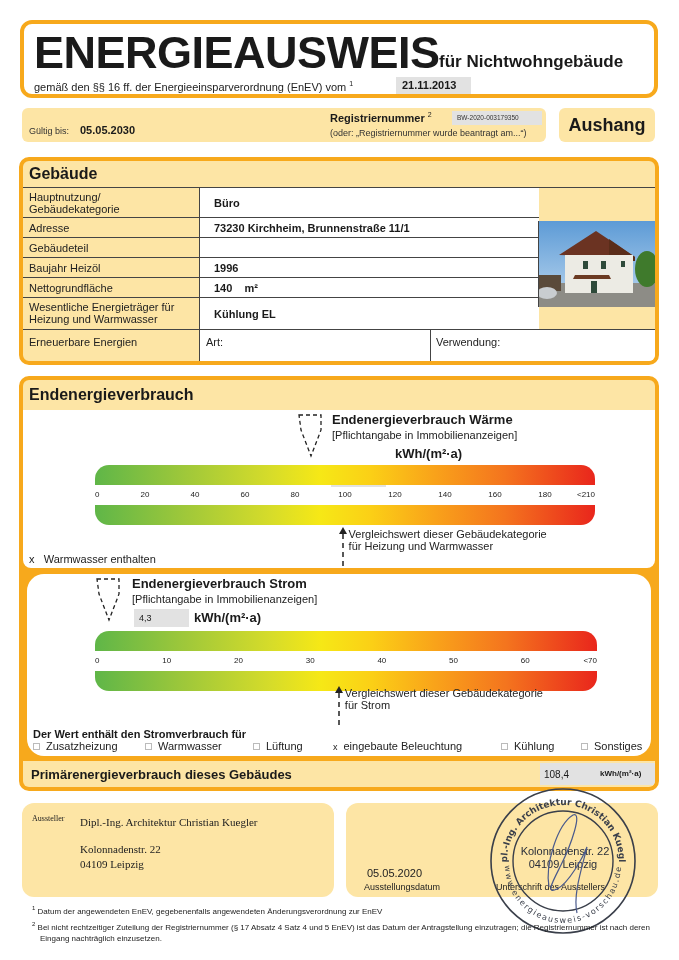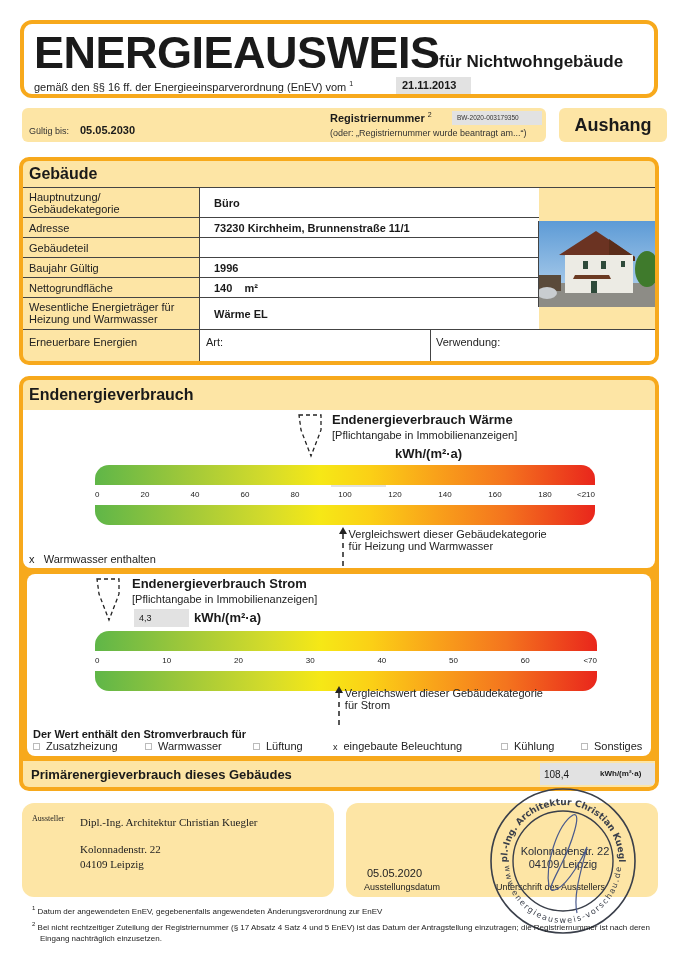--- a/index.html
+++ b/index.html
@@ -17,37 +17,37 @@
   #enev-date { left: 372px; top: 53px; width: 75px; height: 17px; background: #e2e2e2; font-size: 11px; font-weight: bold; padding: 2px 0 0 6px; }
 
   
   #validity-bar { left: 22px; top: 108px; width: 524px; height: 34px; background: #fde5a5; border-radius: 6px; }
   #valid-label { left: 7px; top: 18px; font-size: 9px; color: #333; }
   #valid-date { left: 58px; top: 16px; font-size: 11px; font-weight: bold; }
   #reg-label { left: 308px; top: 3px; font-size: 11px; font-weight: bold; }
   #reg-label sup { font-size: 7px; font-weight: normal; }
   #reg-number { left: 430px; top: 3px; width: 90px; height: 14px; background: #e2e2e2; font-size: 6.5px; padding: 3px 0 0 5px; color: #333; }
   #reg-note { left: 308px; top: 20px; font-size: 9px; color: #333; }
-  #aushang { left: 559px; top: 108px; width: 108px; height: 34px; background: #fde5a5; border-radius: 6px; font-size: 18px; font-weight: bold; text-align: center; line-height: 34px; }
+  #aushang { left: 559px; top: 108px; width: 96px; height: 34px; background: #fde5a5; border-radius: 6px; font-size: 18px; font-weight: bold; text-align: center; line-height: 34px; }
 
   
   #gebaeude { left: 19px; top: 157px; width: 640px; height: 208px; border: 4px solid #f7a91c; border-radius: 10px; background: #fde5a5; overflow: hidden; }
   #geb-title { left: 6px; top: 4px; font-size: 16px; font-weight: bold; }
   .geb-row { position: absolute; left: 0; height: 20px; border-top: 1.5px solid #444; font-size: 11px; }
   .geb-label { position: absolute; left: 6px; color: #222; line-height: 12px; }
   .geb-value-cell { position: absolute; left: 176px; width: 340px; background: #fff; border-left: 1.5px solid #444; }
   .geb-value { position: absolute; left: 14px; font-weight: bold; font-size: 11px; }
   #geb-photo { left: 515px; top: 60px; width: 118px; height: 86px; border-left: 1.5px solid #444; overflow: hidden; }
 
   
   #endenergie { left: 19px; top: 376px; width: 640px; height: 415px; border: 4px solid #f7a91c; border-radius: 10px; background: #f7a91c; overflow: hidden; }
   #ee-header { left: 0; top: 0; width: 632px; height: 30px; background: #fde5a5; }
   #ee-title { left: 6px; top: 6px; font-size: 16px; font-weight: bold; }
   #waerme-panel { left: 0; top: 30px; width: 632px; height: 158px; background: #fff; border-radius: 0 0 8px 8px; }
-  #strom-panel { left: 4px; top: 194px; width: 624px; height: 182px; background: #fff; border-radius: 8px; }
+  #strom-panel { left: 4px; top: 194px; width: 624px; height: 182px; background: #fff; border-radius: 17px; }
   #primaer-bar { left: 0; top: 381px; width: 632px; height: 26px; background: #fde5a5; }
 
   .scale-bar { position: absolute; height: 20px; background: linear-gradient(to right, #5fb648 0%, #9fc83a 18%, #d6dc2a 35%, #f6e816 45%, #fbd016 55%, #f9a21a 68%, #f4741e 82%, #e9261c 100%); }
   .scale-bar.top { border-radius: 14px 14px 0 0; }
   .scale-bar.bottom { border-radius: 0 0 14px 14px; }
   .tick { position: absolute; font-size: 8px; color: #222; transform: translateX(-50%); }
 
   .meas-title { font-size: 13px; font-weight: bold; }
   .meas-sub { font-size: 11px; color: #222; }
   .meas-valbox { background: #e2e2e2; font-size: 9px; padding: 4px 0 0 5px; height: 18px; }
@@ -99,36 +99,36 @@
       <div class="geb-value" style="top:4px;">73230 Kirchheim, Brunnenstraße 11/1</div>
     </div>
   </div>
   <div class="geb-row" style="top:76px;width:516px;">
     <div class="geb-label" style="top:4px;">Gebäudeteil</div>
     <div class="geb-value-cell" style="top:0;height:20px;">
       <div class="geb-value" style="top:4px;"></div>
     </div>
   </div>
   <div class="geb-row" style="top:96px;width:516px;">
-    <div class="geb-label" style="top:4px;">Baujahr Gültig</div>
+    <div class="geb-label" style="top:4px;">Baujahr Heizöl</div>
     <div class="geb-value-cell" style="top:0;height:20px;">
       <div class="geb-value" style="top:4px;">1996</div>
     </div>
   </div>
   <div class="geb-row" style="top:116px;width:516px;">
     <div class="geb-label" style="top:4px;">Nettogrundfläche</div>
     <div class="geb-value-cell" style="top:0;height:20px;">
       <div class="geb-value" style="top:4px;"><span>140</span>&nbsp;&nbsp;&nbsp;&nbsp;<span>m²</span></div>
     </div>
   </div>
   <div class="geb-row" style="top:136px;width:571px;height:32px;">
     <div class="geb-label" style="top:3px;white-space:pre-line;">Wesentliche Energieträger für
 Heizung und Warmwasser</div>
     <div class="geb-value-cell" style="top:0;height:32px;width:340px;">
-      <div class="geb-value" style="top:10px;">Wärme EL</div>
+      <div class="geb-value" style="top:10px;">Kühlung EL</div>
     </div>
   </div>
   <div class="geb-row" style="top:168px;width:632px;height:32px;">
     <div class="geb-label" style="top:6px;">Erneuerbare Energien</div>
     <div class="geb-value-cell" style="top:0;height:32px;width:456px;">
       <div style="position:absolute;left:6px;top:6px;font-size:11px;color:#222;">Art:</div>
       <div style="position:absolute;left:230px;top:0;height:32px;border-left:1.5px solid #444;"></div>
       <div style="position:absolute;left:236px;top:6px;font-size:11px;color:#222;">Verwendung:</div>
     </div>
   </div>

